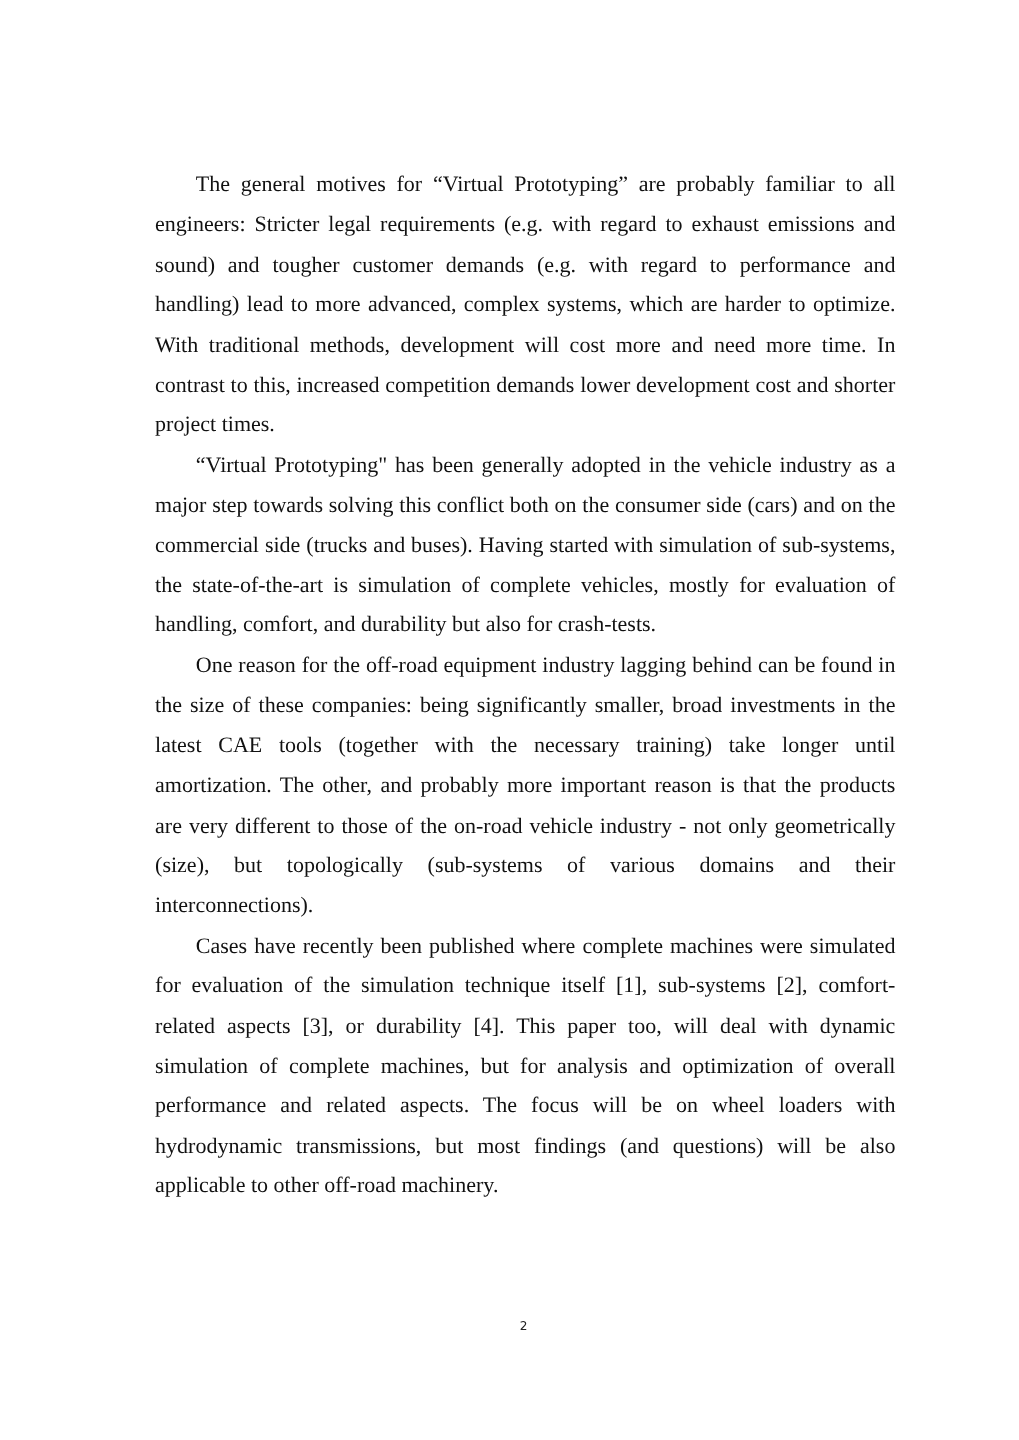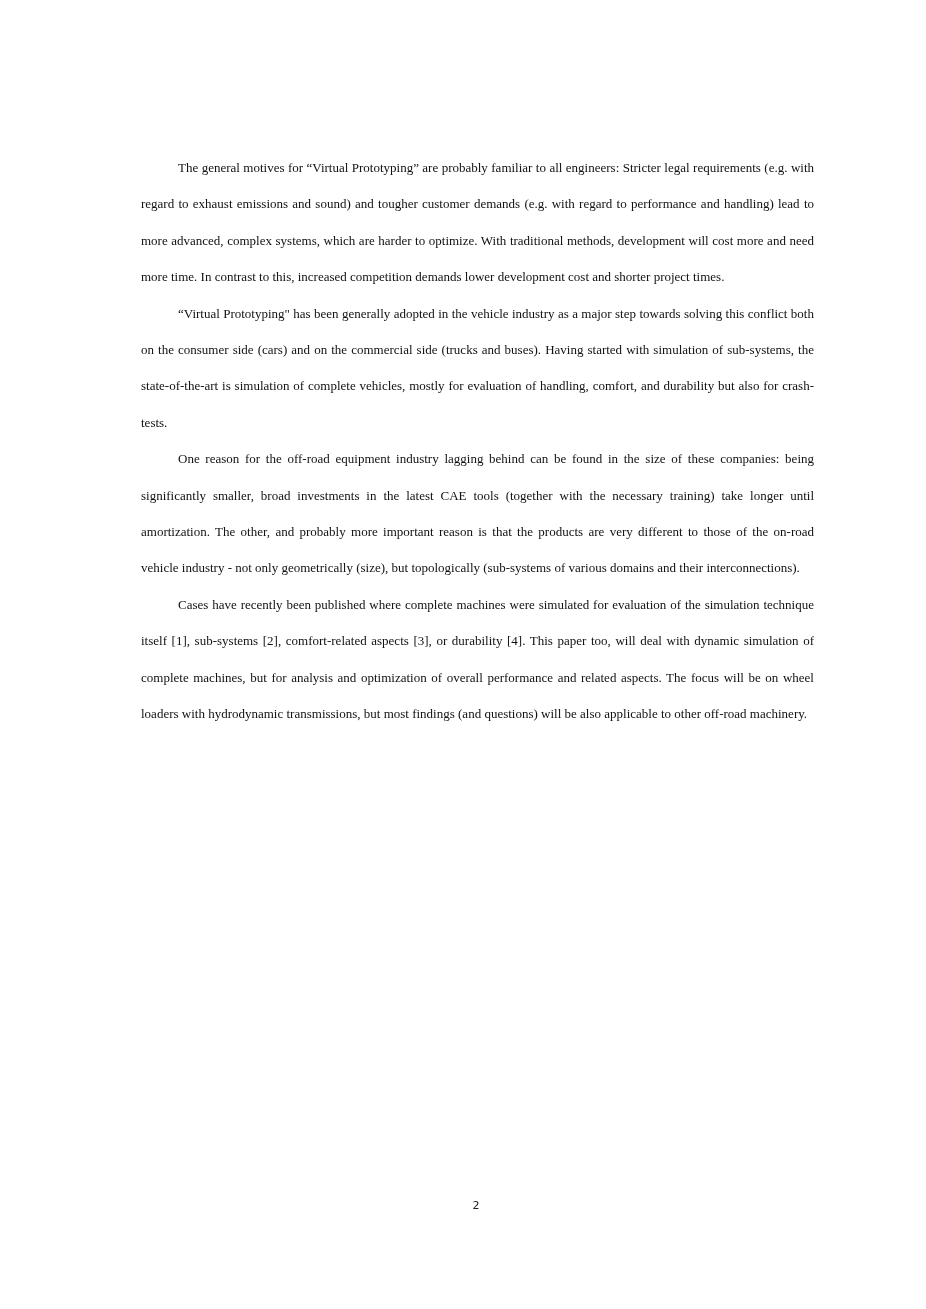--- a/index.html
+++ b/index.html
@@ -3,21 +3,21 @@
   <meta charset="utf-8">
   <style>
     html, body { margin: 0; padding: 0; background: #ffffff; }
     body { width: 926px; height: 1309px; position: relative; overflow: hidden; }
     .page {
       position: absolute;
       left: 141px;
       top: 150px;
       width: 673px;
       font-family: "Liberation Serif", serif;
-      font-size: 13px;
+      font-size: 20px;
       line-height: 36.4px;
       color: #111111;
     }
     .para {
       margin: 0;
       text-align: justify;
       text-indent: 37px;
     }
     .page-number {
       position: absolute;

